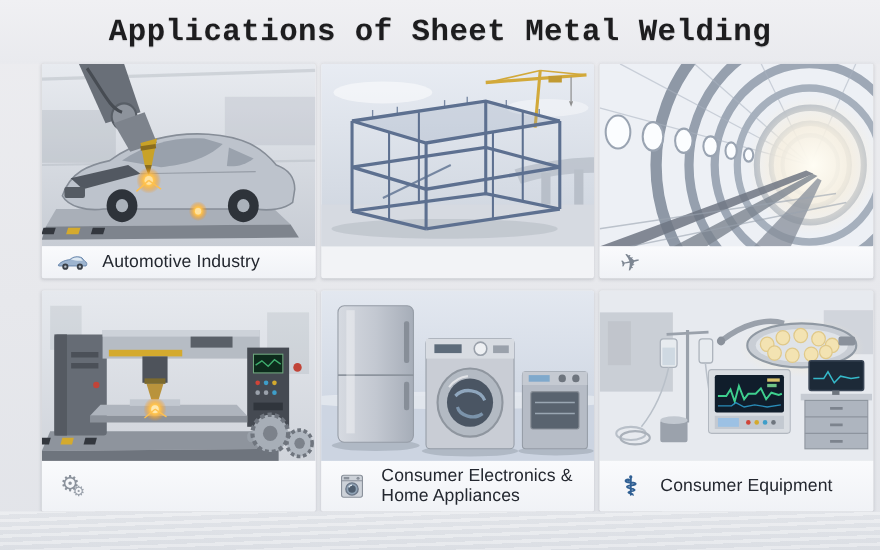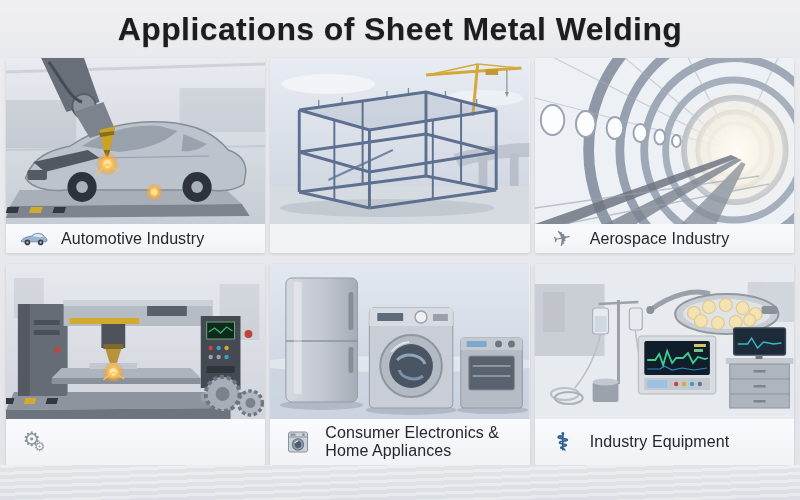--- a/index.html
+++ b/index.html
@@ -8,27 +8,27 @@
     background:linear-gradient(#ededf0 0%,#e7e8ec 55%,#e2e4e9 100%);
     font-family:"Liberation Sans",sans-serif;
     position:relative;
   }
   .poster{width:800px;height:500px;display:flex;flex-direction:column;}
   .header{
     height:58px;display:flex;align-items:center;justify-content:center;
     background:linear-gradient(#f0f0f3,#e9eaee);
   }
   .title{
-    font-family:Liberation Sans, sans-serif;
-    font-size:32px;font-weight:bold;color:#1d1d1f;
+    font-family:Liberation Mono, monospace;
+    font-size:28px;font-weight:bold;color:#1d1d1f;
     letter-spacing:.4px;text-shadow:0 1px 1px rgba(0,0,0,.18);
   }
   .grid{
     display:grid;grid-template-columns:1fr 1fr 1fr;
-    column-gap:5px;row-gap:11px;padding:0 6px;
+    column-gap:5px;row-gap:11px;padding:0 6px;margin-left:32px;
   }
   .panel{
     display:flex;flex-direction:column;background:#f2f3f6;
     border-radius:2px;overflow:hidden;
     box-shadow:0 1px 3px rgba(60,65,75,.18);
   }
   .art{display:block;width:100%;}
   .row1 .art{height:166px;}
   .row2 .art{height:155px;}
   .cap{
@@ -237,21 +237,20 @@
           <g stroke="#9aa3af" stroke-width="1.4" opacity=".6">
             <line x1="0" y1="150" x2="230" y2="118"></line>
             <line x1="30" y1="166" x2="240" y2="126"></line>
           </g>
         </g>
       </svg>
       <div class="cap">
         <span class="cap-icon">
           <span class="glyph-plane">✈</span>
         </span>
-        <span class="cap-label">Aerospace Industry</span>
       </div>
     </div>
 
     <div class="panel row2">
       <svg class="art" viewBox="0 0 261 155" preserveAspectRatio="none">
         <defs>
           <linearGradient id="bgI" x1="0" y1="0" x2="0" y2="1">
             <stop offset="0" stop-color="#e6e9ee"></stop>
               <stop offset="1" stop-color="#d0d4db"></stop>
           </linearGradient>
@@ -471,20 +470,20 @@
           <rect x="220" y="136" width="12" height="2.5" fill="#7c838d"></rect>
           <rect x="200" y="64" width="52" height="27" rx="2" fill="#1d2a38" stroke="#3a4656" stroke-width="1.5"></rect>
           <polyline points="204,80 214,80 218,74 224,84 230,78 240,80 248,79" fill="none" stroke="#35b9c9" stroke-width="1.4"></polyline>
           <rect x="222" y="91" width="7" height="4" fill="#6e757e"></rect>
         </g>
       </svg>
       <div class="cap">
         <span class="cap-icon">
           <span class="glyph-caduceus">⚕</span>
         </span>
-        <span class="cap-label">Industry Equipment</span>
+        <span class="cap-label">Consumer Equipment</span>
       </div>
     </div>
 
   </div>
 
   <div class="footer"></div>
 </div>
 
 </body></html>

